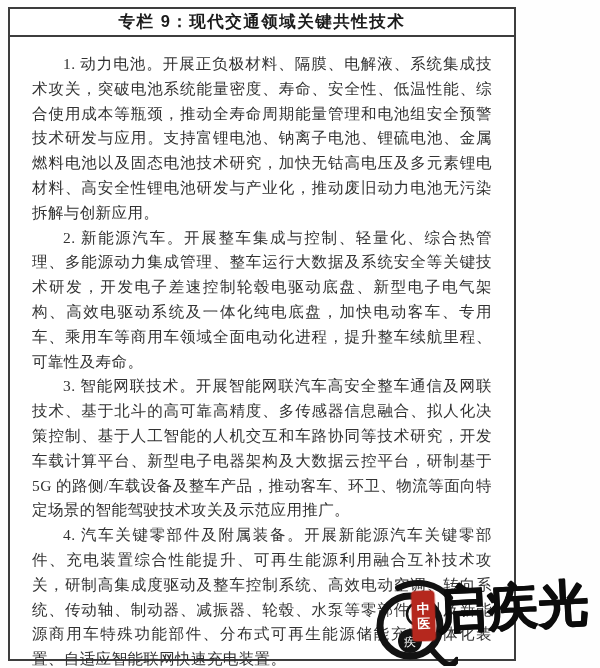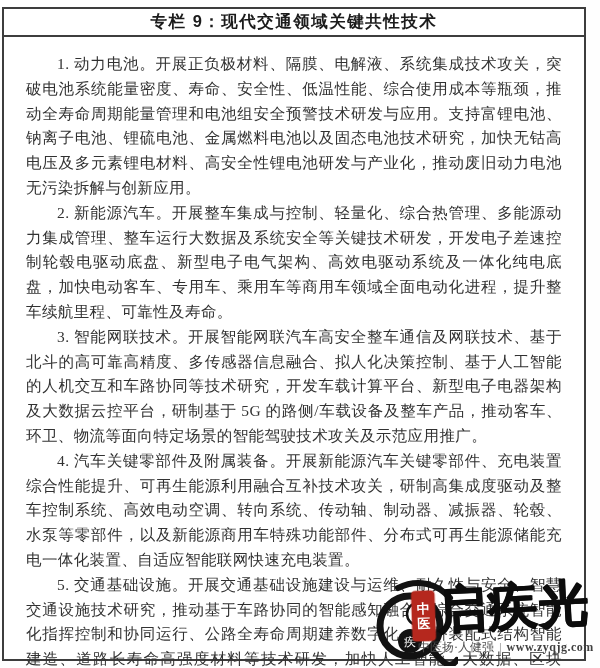--- a/index.html
+++ b/index.html
@@ -5,21 +5,21 @@
   * { margin:0; padding:0; box-sizing:border-box; }
   html,body { width:600px; height:668px; }
   body {
     position:relative; overflow:hidden;
     background:#ffffff;
     font-family:"Liberation Serif","DejaVu Serif",serif;
   }
   .page { position:absolute; inset:0; width:600px; height:668px; background:#fefefe; }
 
   .panel {
-    position:absolute; left:2px; top:7px; width:584px; height:654px;
+    position:absolute; left:8px; top:7px; width:508px; height:654px;
     border:2px solid #3d3d3d; background:#ffffff;
   }
   .panel-title {
     height:28px; border-bottom:2px solid #3d3d3d;
     display:flex; align-items:center; justify-content:center;
     font-family:"Liberation Sans","DejaVu Sans",sans-serif;
     font-weight:bold; font-size:16.5px; color:#1b1b1b; letter-spacing:1.5px;
   }
   .panel-body { padding:15px 22px 6px 22px; }
   .para {
@@ -82,21 +82,16 @@
       <text x="40" y="70" text-anchor="middle" font-size="12" fill="#ffffff">疾</text>
     </svg>
 
     <div class="seal">
       <span>中</span>
       <span>医</span>
     </div>
 
     <div class="calligraphy">启疾光</div>
 
-    <div class="wm-caption">
-      <span>中医扬·人健强</span>
-      <span class="sep">|</span>
-      <span class="url">www.zyqjg.com</span>
-    </div>
 
   </div>
 
 </div>
 
 </body></html>

